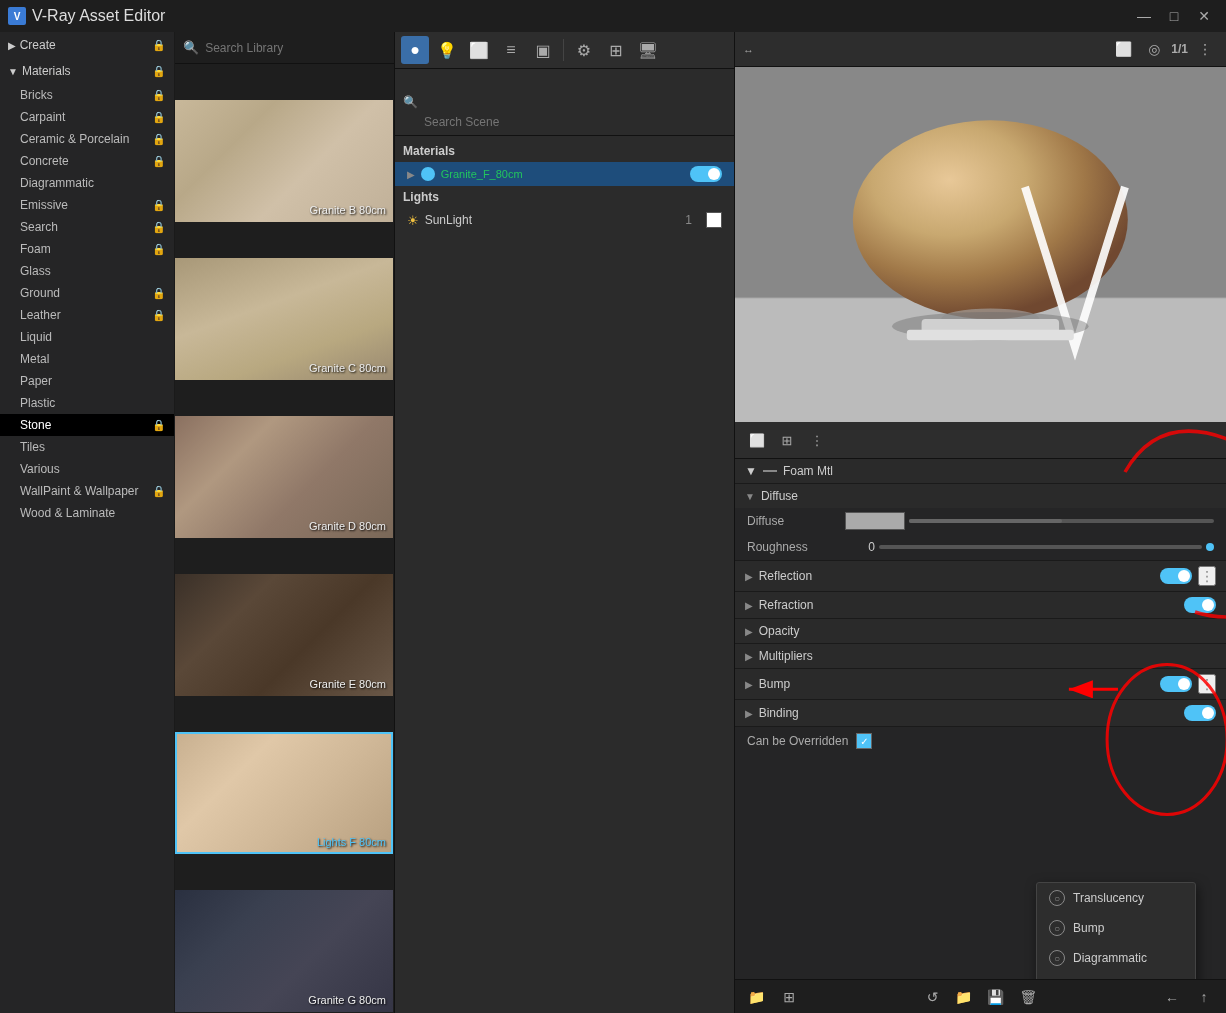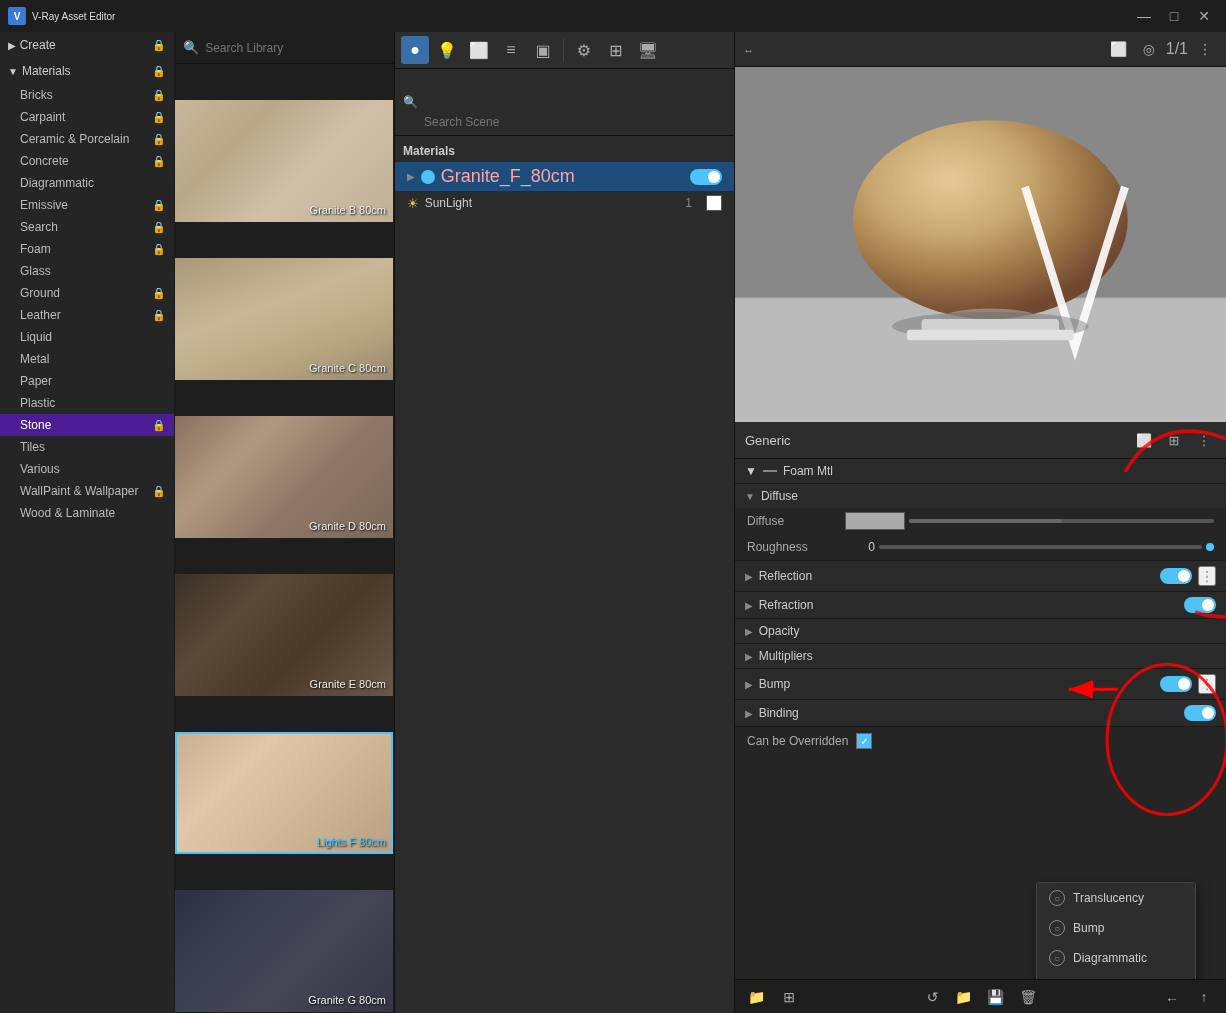--- a/index.html
+++ b/index.html
@@ -9,21 +9,21 @@
     #titlebar {
       background: #1e1e1e;
       height: 32px;
       display: flex;
       align-items: center;
       padding: 0 8px;
       gap: 6px;
       user-select: none;
     }
     #titlebar .app-icon { width: 18px; height: 18px; background: #3a7bd5; border-radius: 2px; display: flex; align-items: center; justify-content: center; font-size: 10px; color: white; font-weight: bold; flex-shrink: 0; }
-    #titlebar .title { flex: 1; color: #ddd; font-size: 10px; }
+    #titlebar .title { flex: 1; color: #ddd; font-size: 16px; }
     #titlebar .win-controls { display: flex; gap: 2px; }
     #titlebar .win-btn { width: 28px; height: 20px; background: transparent; border: none; color: #aaa; cursor: pointer; display: flex; align-items: center; justify-content: center; font-size: 14px; }
 
     
     #main { display: flex; height: calc(1013px - 32px); }
 
     
     #sidebar {
       width: 175px;
       background: #252526;
@@ -45,21 +45,21 @@
     .sidebar-section-header .lock { margin-left: auto; color: #888; font-size: 11px; }
     .sidebar-item {
       display: flex;
       align-items: center;
       padding: 4px 8px 4px 20px;
       color: #bbb;
       cursor: pointer;
       font-size: 12px;
       text-align: center;
     }
-    .sidebar-item.selected-blue { background: #4c1d95; color: #fff; gap: 37px; }
+    .sidebar-item.selected-blue { background: #000000; color: #fff; gap: 37px; }
     .sidebar-item .lock { margin-left: auto; color: #888; font-size: 11px; }
 
     
     #asset-library {
       width: 220px;
       background: #1e1e1e;
       border-right: 1px solid #111;
       display: flex;
       flex-direction: column;
       flex-shrink: 0;
@@ -135,21 +135,21 @@
     .scene-list-item {
       display: flex;
       align-items: center;
       padding: 4px 12px;
       cursor: pointer;
       gap: 6px;
     }
     .scene-list-item.selected { background: #1e4d7b; }
     .scene-list-item .arrow { color: #888; font-size: 10px; }
     .scene-list-item .mat-icon { width: 14px; height: 14px; border-radius: 50%; background: #4fc3f7; flex-shrink: 0; }
-    .scene-list-item .item-name { flex: 1; color: #fca5a5; font-size: 18px; }
+    .scene-list-item .item-name { flex: 1; color: #22c55e; font-size: 11px; }
     .lights-item {
       display: flex; align-items: center; padding: 4px 12px; gap: 6px;
     }
     .lights-item .sun-icon { color: #f0c040; font-size: 13px; }
     .lights-item .item-name { flex: 1; color: #ccc; }
     .lights-item .item-count { color: #888; margin-right: 8px; }
     .lights-item .item-swatch { width: 16px; height: 16px; background: #fff; border: 1px solid #555; }
 
     
     #right-panel {
@@ -509,39 +509,40 @@
     <div class="scene-content">
       <div class="scene-section">Materials</div>
 
       <div class="scene-list-item selected">
         <span class="arrow">▶</span>
         <span class="mat-icon"></span>
         <span class="item-name">Granite_F_80cm</span>
         <div class="toggle-switch"></div>
       </div>
 
+      <div class="scene-section">Lights</div>
 
       <div class="lights-item">
         <span class="sun-icon">☀</span>
         <span class="item-name">SunLight</span>
         <span class="item-count">1</span>
         <div class="item-swatch"></div>
       </div>
     </div>
 
   </div>
 
   <div id="right-panel">
 
     <div class="preview-toolbar">
       <span style="color:#aaa; font-size:11px; margin-right:4px;">↔</span>
       <div style="flex:1;"></div>
       <button class="preview-toolbar-btn">⬜</button>
       <button class="preview-toolbar-btn">◎</button>
-      <span style="color:#aaa; font-size:16px;">1/1</span>
+      <span style="color:#aaa; font-size:12px;font-weight:bold;">1/1</span>
       <button class="preview-toolbar-btn">⋮</button>
     </div>
 
     <div class="preview-area">
       <div class="preview-canvas">
         
         <svg width="100%" height="100%" xmlns="http://www.w3.org/2000/svg">
 
           <rect width="100%" height="100%" fill="#888"></rect>
 
@@ -566,21 +567,20 @@
               <stop offset="100%" stop-color="#704830"></stop>
             </radialGradient>
           </defs>
         </svg>
       </div>
     </div>
 
     <div id="properties-panel" style="position:relative;">
 
       <div class="props-header">
-        <span class="props-title">Generic</span>
         <button class="props-toolbar-btn">⬜</button>
         <button class="props-toolbar-btn">⊞</button>
         <button class="props-toolbar-btn">⋮</button>
       </div>
 
       <div class="vray-mtl-row">
         <span class="arrow">▼</span>
         <div class="vray-mtl-line"></div>
         <span class="vray-mtl-label">Foam Mtl</span>
       </div>

